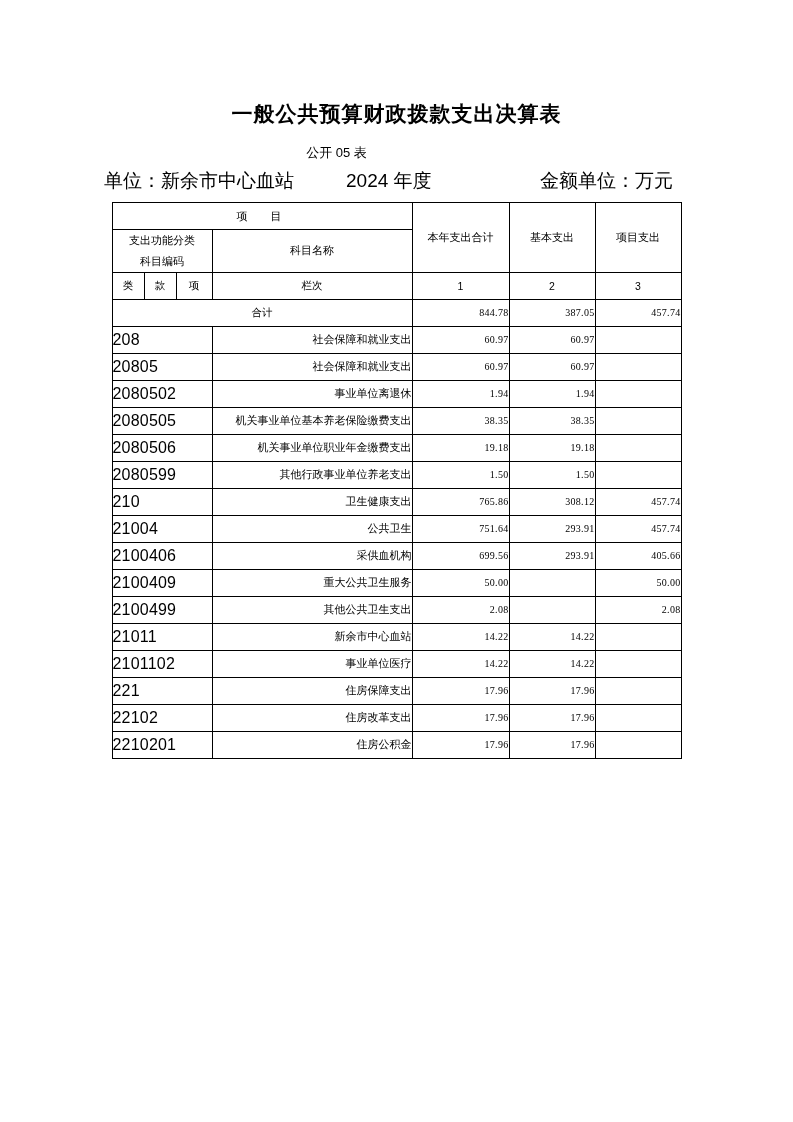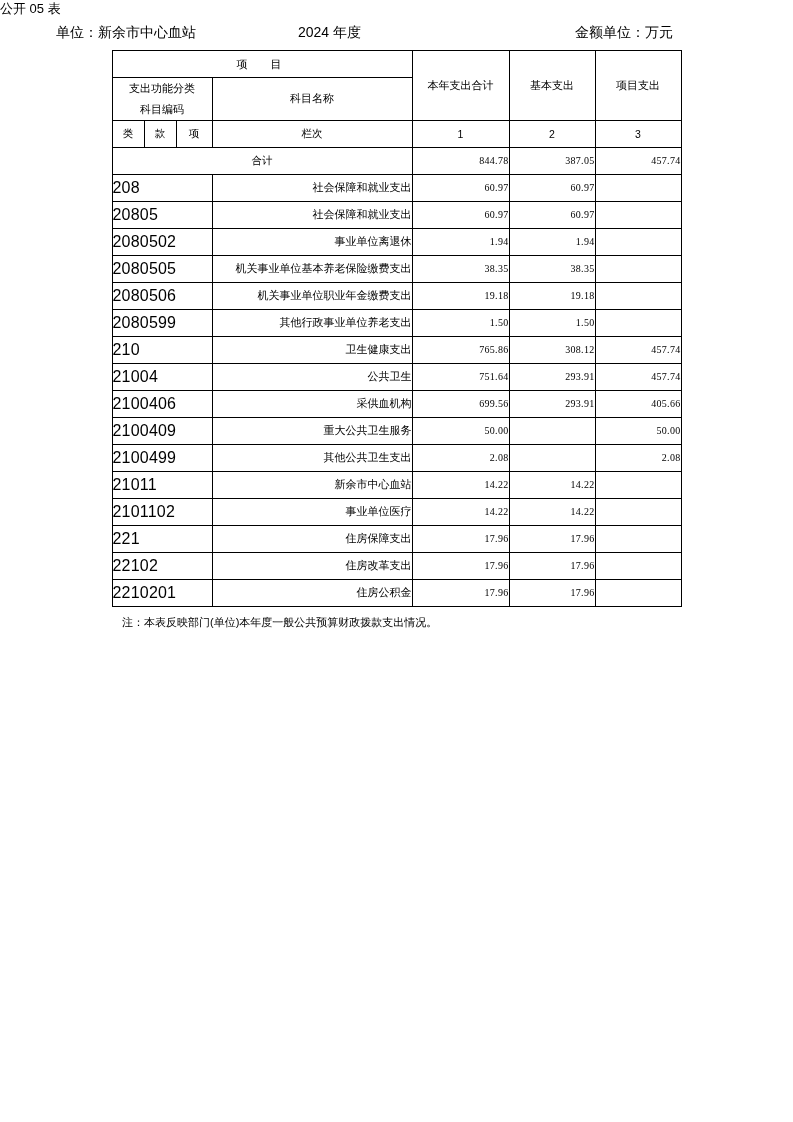--- a/index.html
+++ b/index.html
@@ -22,30 +22,31 @@
   }
   .doc-title {
     text-align: center;
     font-size: 21px;
     font-weight: bold;
     letter-spacing: 1px;
     margin-top: 100px;
     font-family: "Liberation Sans", sans-serif;
   }
   .sheet-no {
-    text-align: left;
+    text-align: center;
     font-size: 13px;
+    margin-top: 16px;
     padding-right: 120px;
   }
   .meta-row {
     display: flex;
     align-items: baseline;
-    font-size: 14px;
+    font-size: 19px;
     margin-top: 6px;
-    padding-left: 56px;
+    padding-left: 104px;
     padding-right: 120px;
   }
   .meta-unit {
     width: 210px;
     white-space: nowrap;
   }
   .meta-year {
     flex: 1;
     text-align: left;
     padding-left: 32px;
@@ -118,20 +119,21 @@
     font-size: 11px;
     margin-top: 8px;
     padding-left: 122px;
   }
 </style>
 </head>
 <body>
 
 <div class="page">
 
+  <div class="doc-title">一般公共预算财政拨款支出决算表</div>
 
   <div class="sheet-no">公开 05 表</div>
 
   <div class="meta-row">
     <span class="meta-unit">单位：新余市中心血站</span>
     <span class="meta-year">2024 年度</span>
     <span class="meta-amount">金额单位：万元</span>
   </div>
 
   <table class="fin">
@@ -283,15 +285,14 @@
         <tr>
           <td colspan="3" class="code">2210201</td>
           <td class="name">住房公积金</td>
           <td class="num">17.96</td>
           <td class="num">17.96</td>
           <td class="num"></td>
         </tr>
       </tbody>
   </table>
 
-  <div class="note">注：本表反映部门(单位)本年度一般公共预算财政拨款支出情况。</div>
 
 </div>
 
 </body></html>

